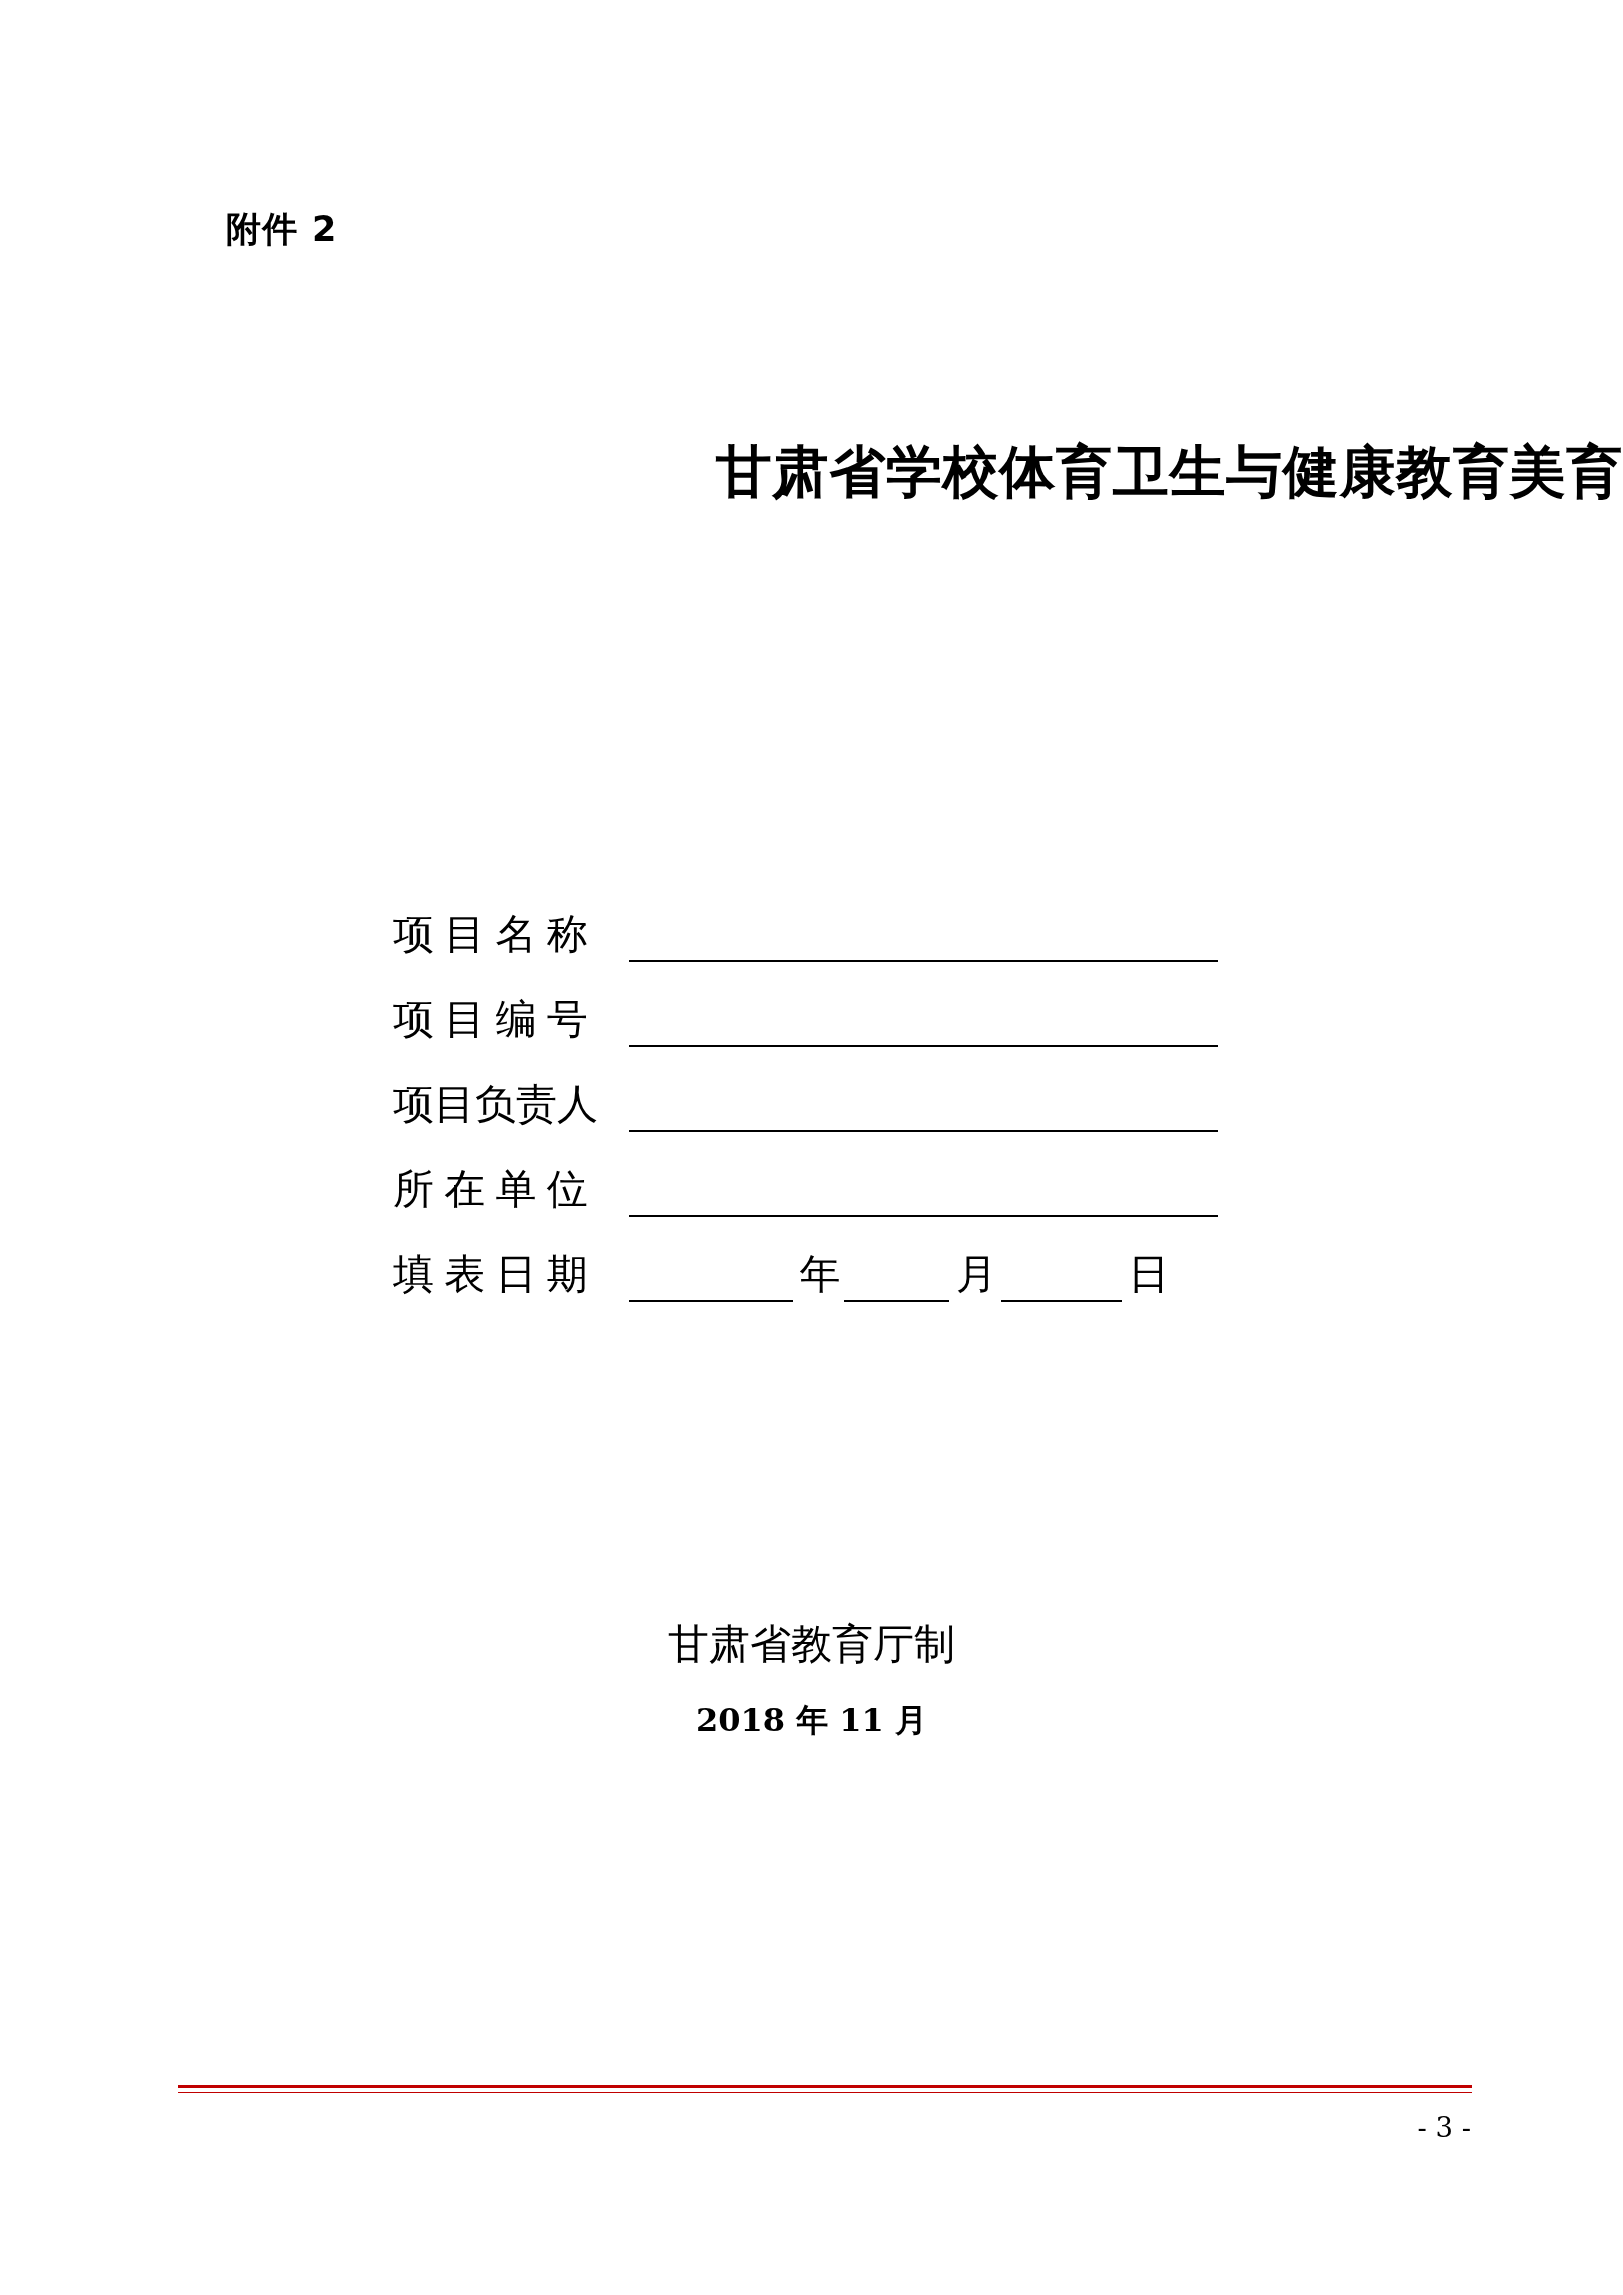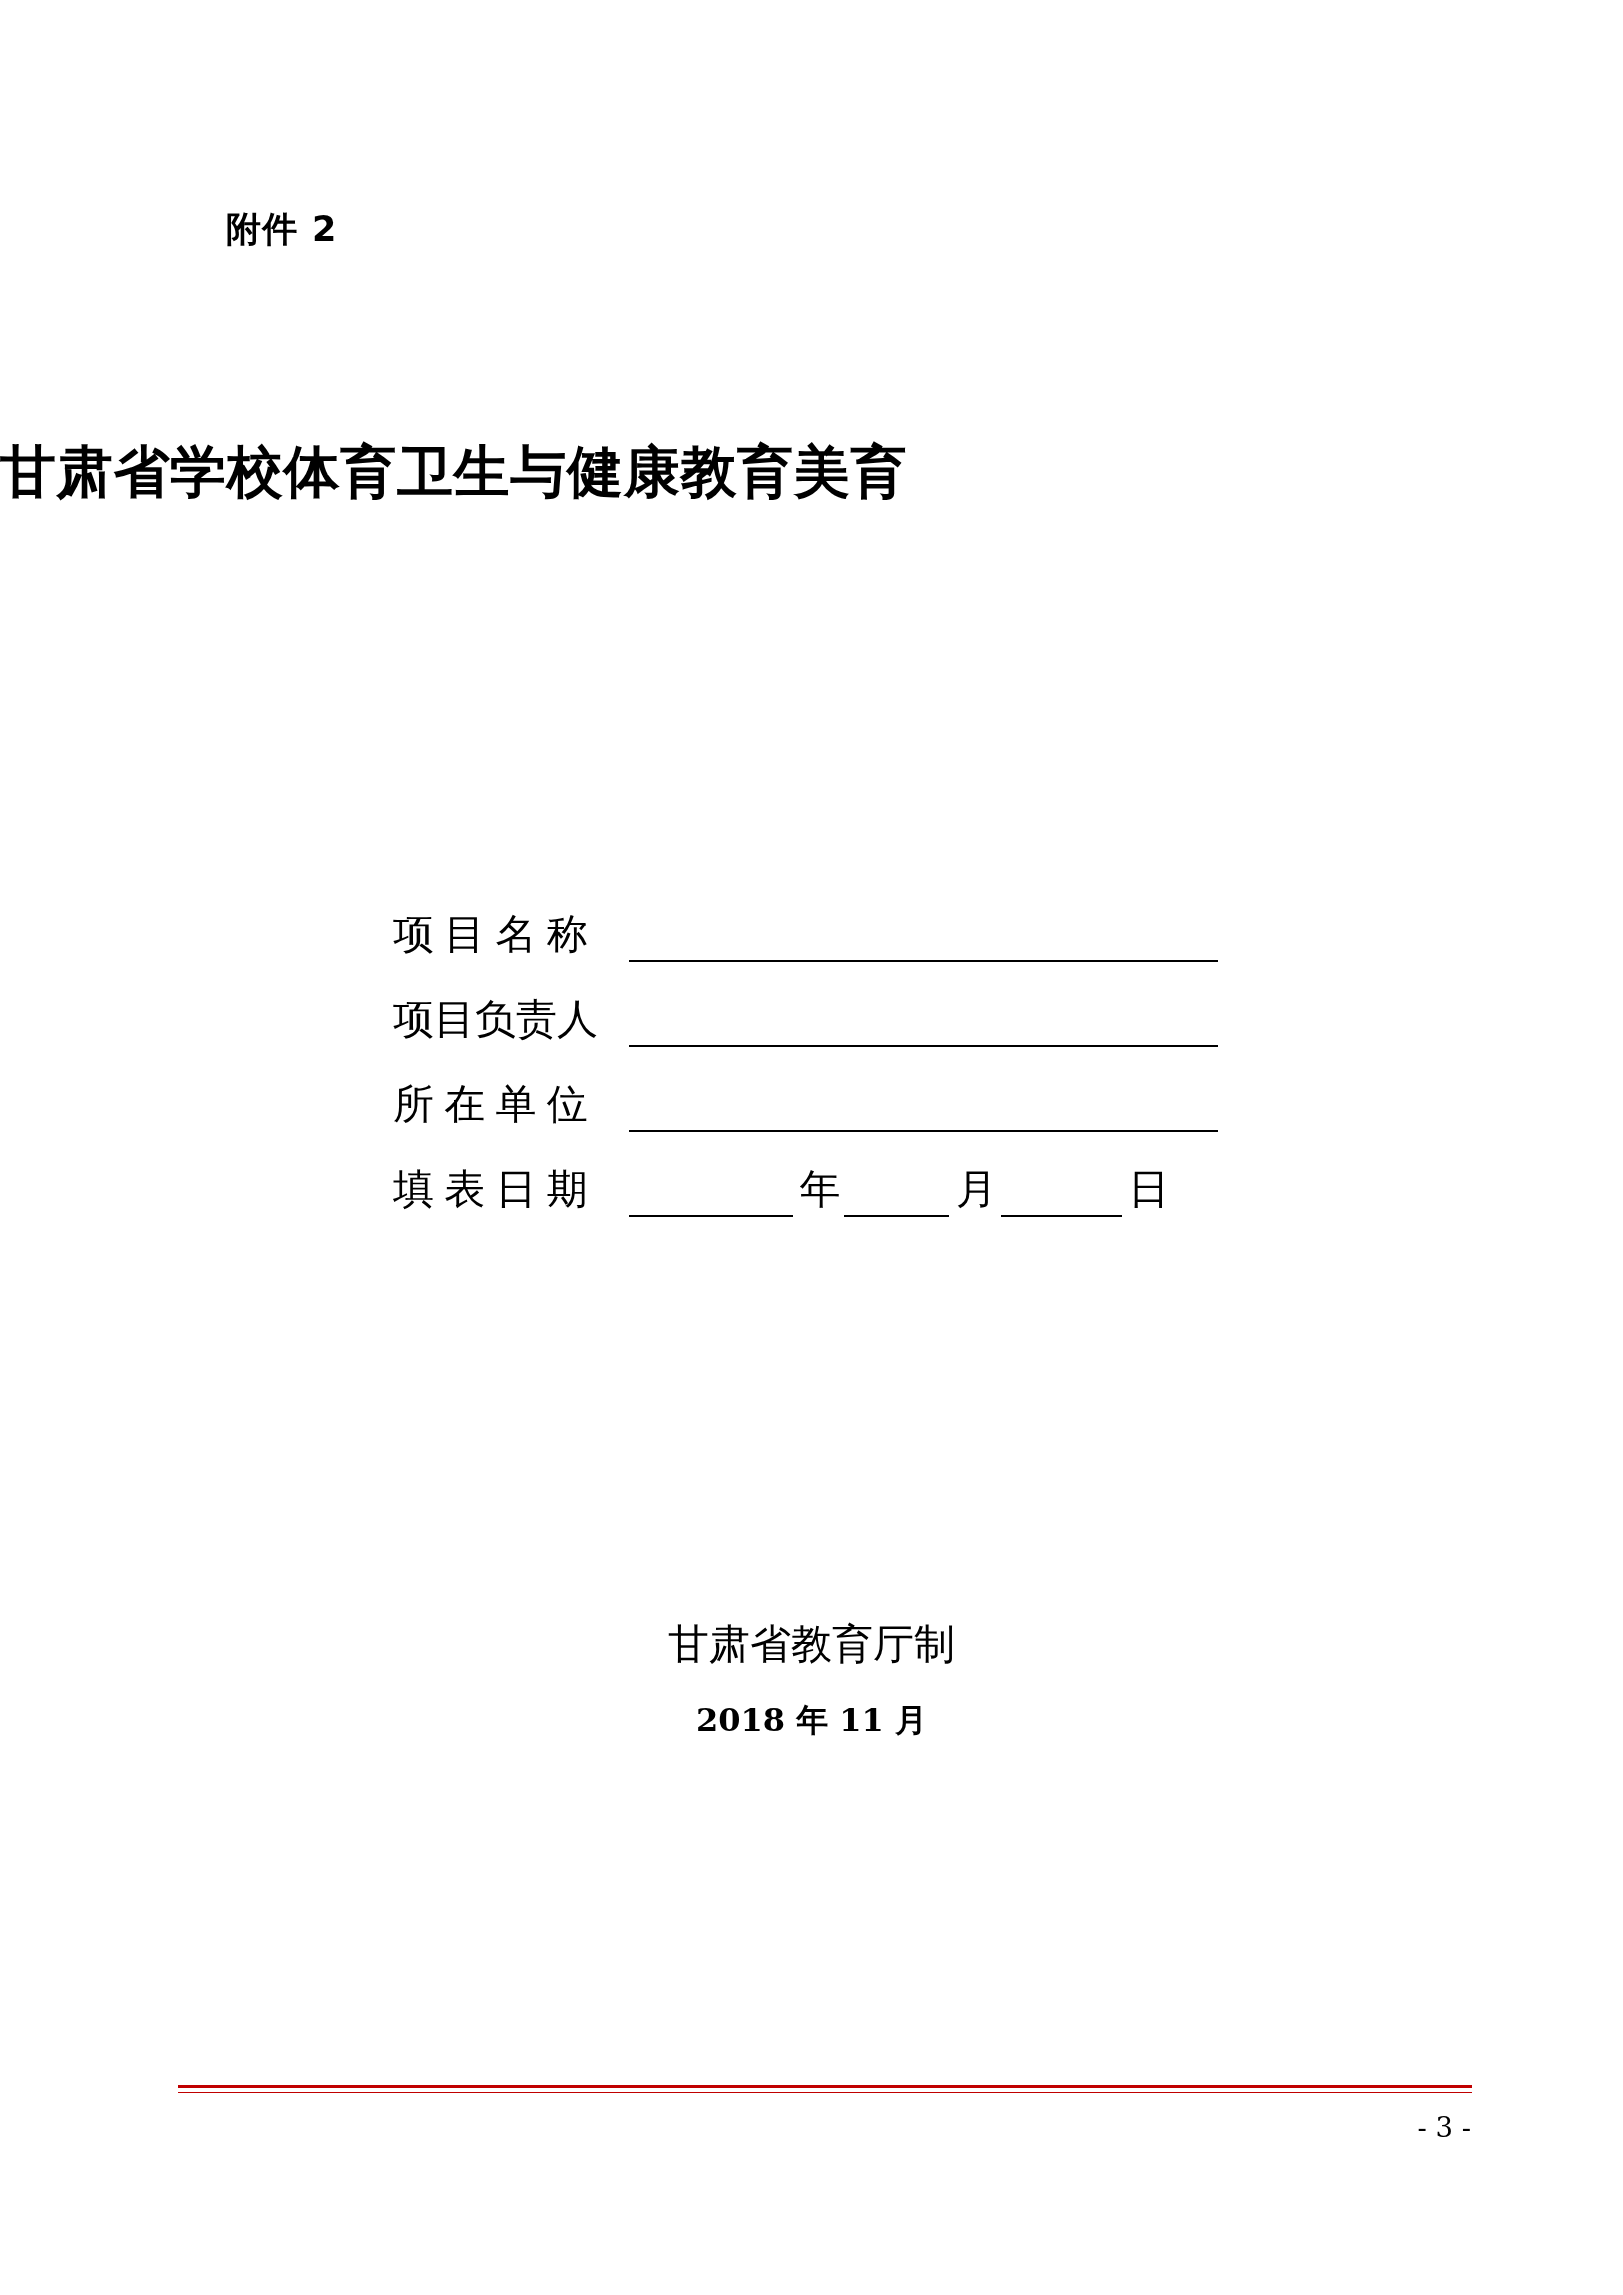--- a/index.html
+++ b/index.html
@@ -32,21 +32,21 @@
     letter-spacing: 1.3px;
     font-family: "DejaVu Sans", "Liberation Sans", sans-serif;
   }
 
   
   .doc-title {
     position: absolute;
     left: 0;
     right: 0;
     top: 432px;
-    text-align: left;
+    text-align: right;
     font-size: 56px;
     font-weight: 700;
     line-height: 1.42;
     letter-spacing: 0.7px;
     font-family: "DejaVu Sans", "Liberation Sans", sans-serif;
   }
   .doc-title .line {
     display: block;
     white-space: nowrap;
   }
@@ -154,20 +154,24 @@
     <span class="line">甘肃省学校体育卫生与健康教育美育</span>
   </div>
 
   <div class="fields">
 
     <div class="field-row">
       <span class="field-label">项 目 名 称</span>
       <span class="blank blank-long"></span>
     </div>
 
+    <div class="field-row">
+      <span class="field-label">项 目 编 号</span>
+      <span class="blank blank-long"></span>
+    </div>
 
     <div class="field-row">
       <span class="field-label tight">项目负责人</span>
       <span class="blank blank-long"></span>
     </div>
 
     <div class="field-row">
       <span class="field-label">所 在 单 位</span>
       <span class="blank blank-long"></span>
     </div>

